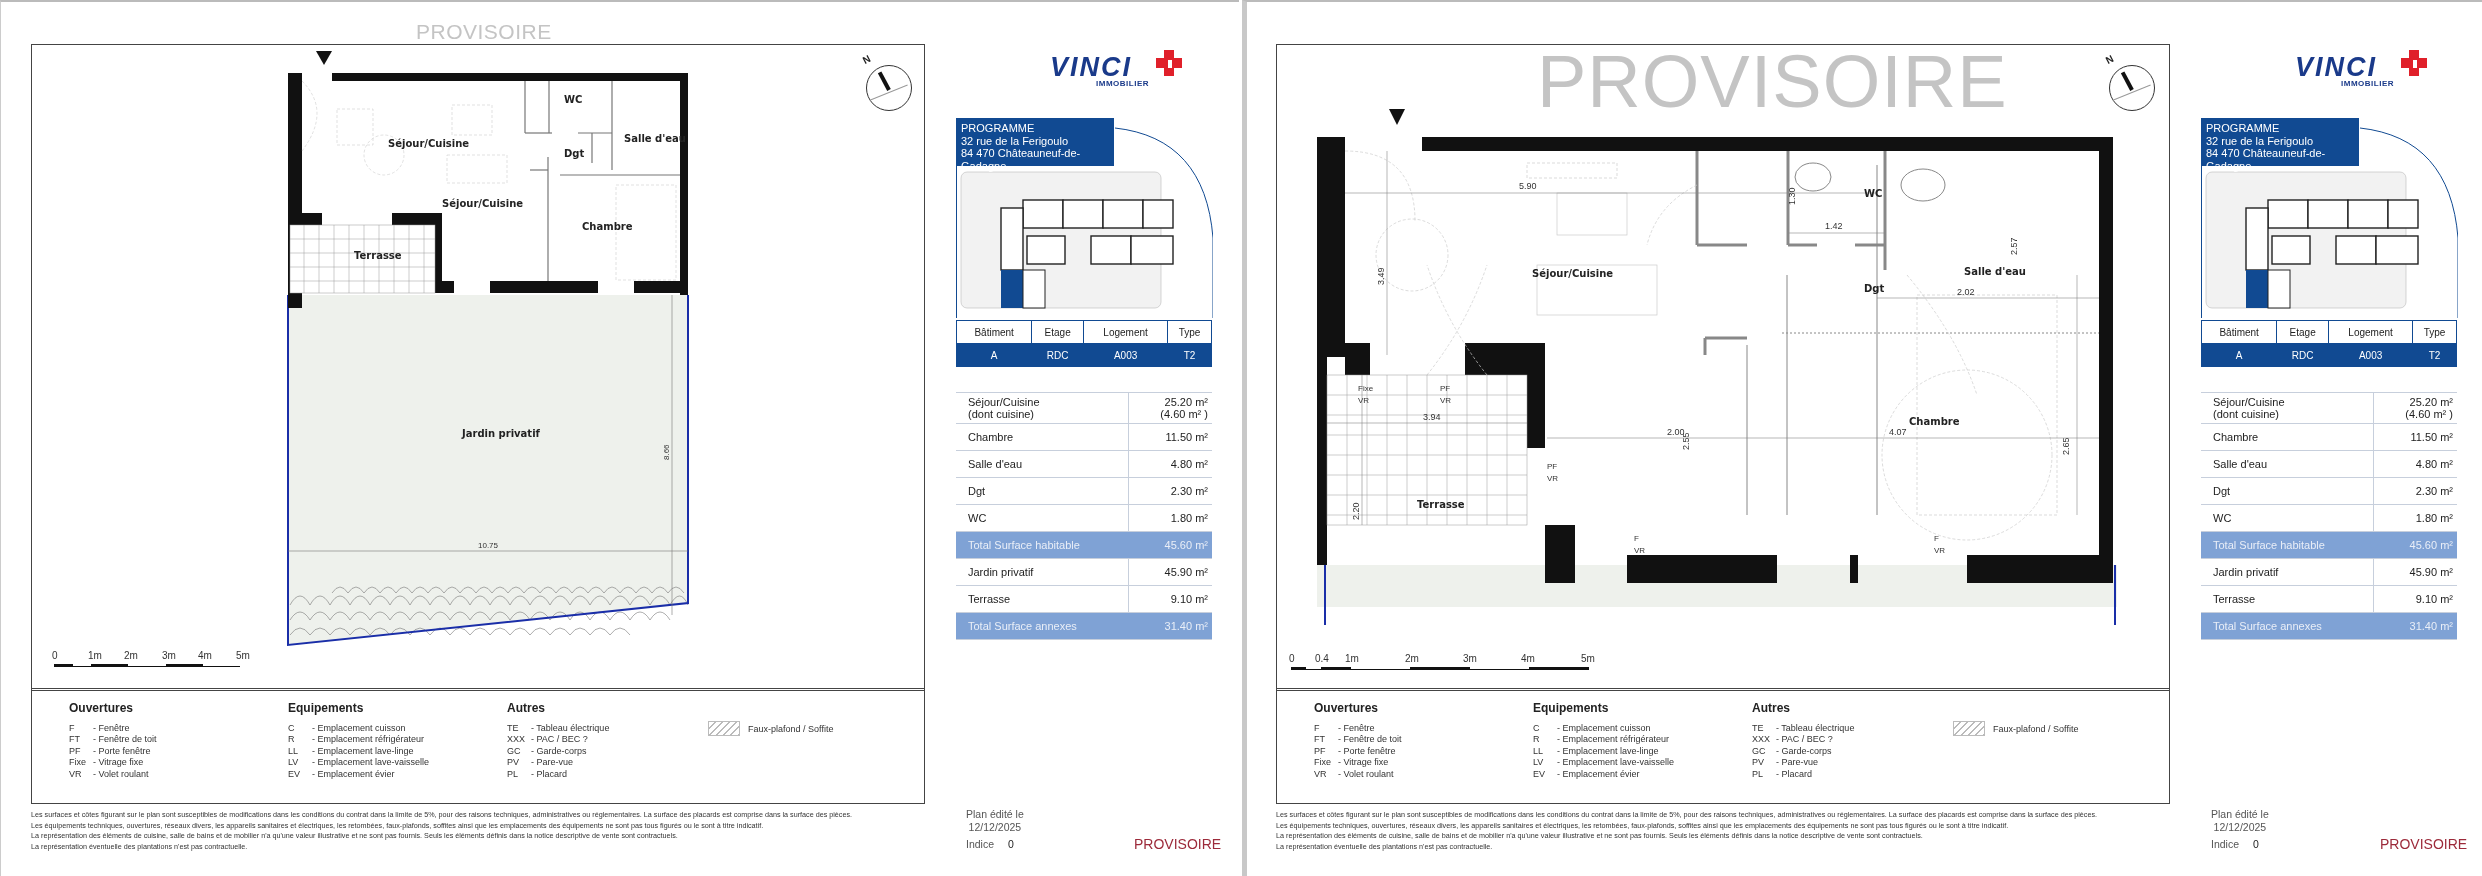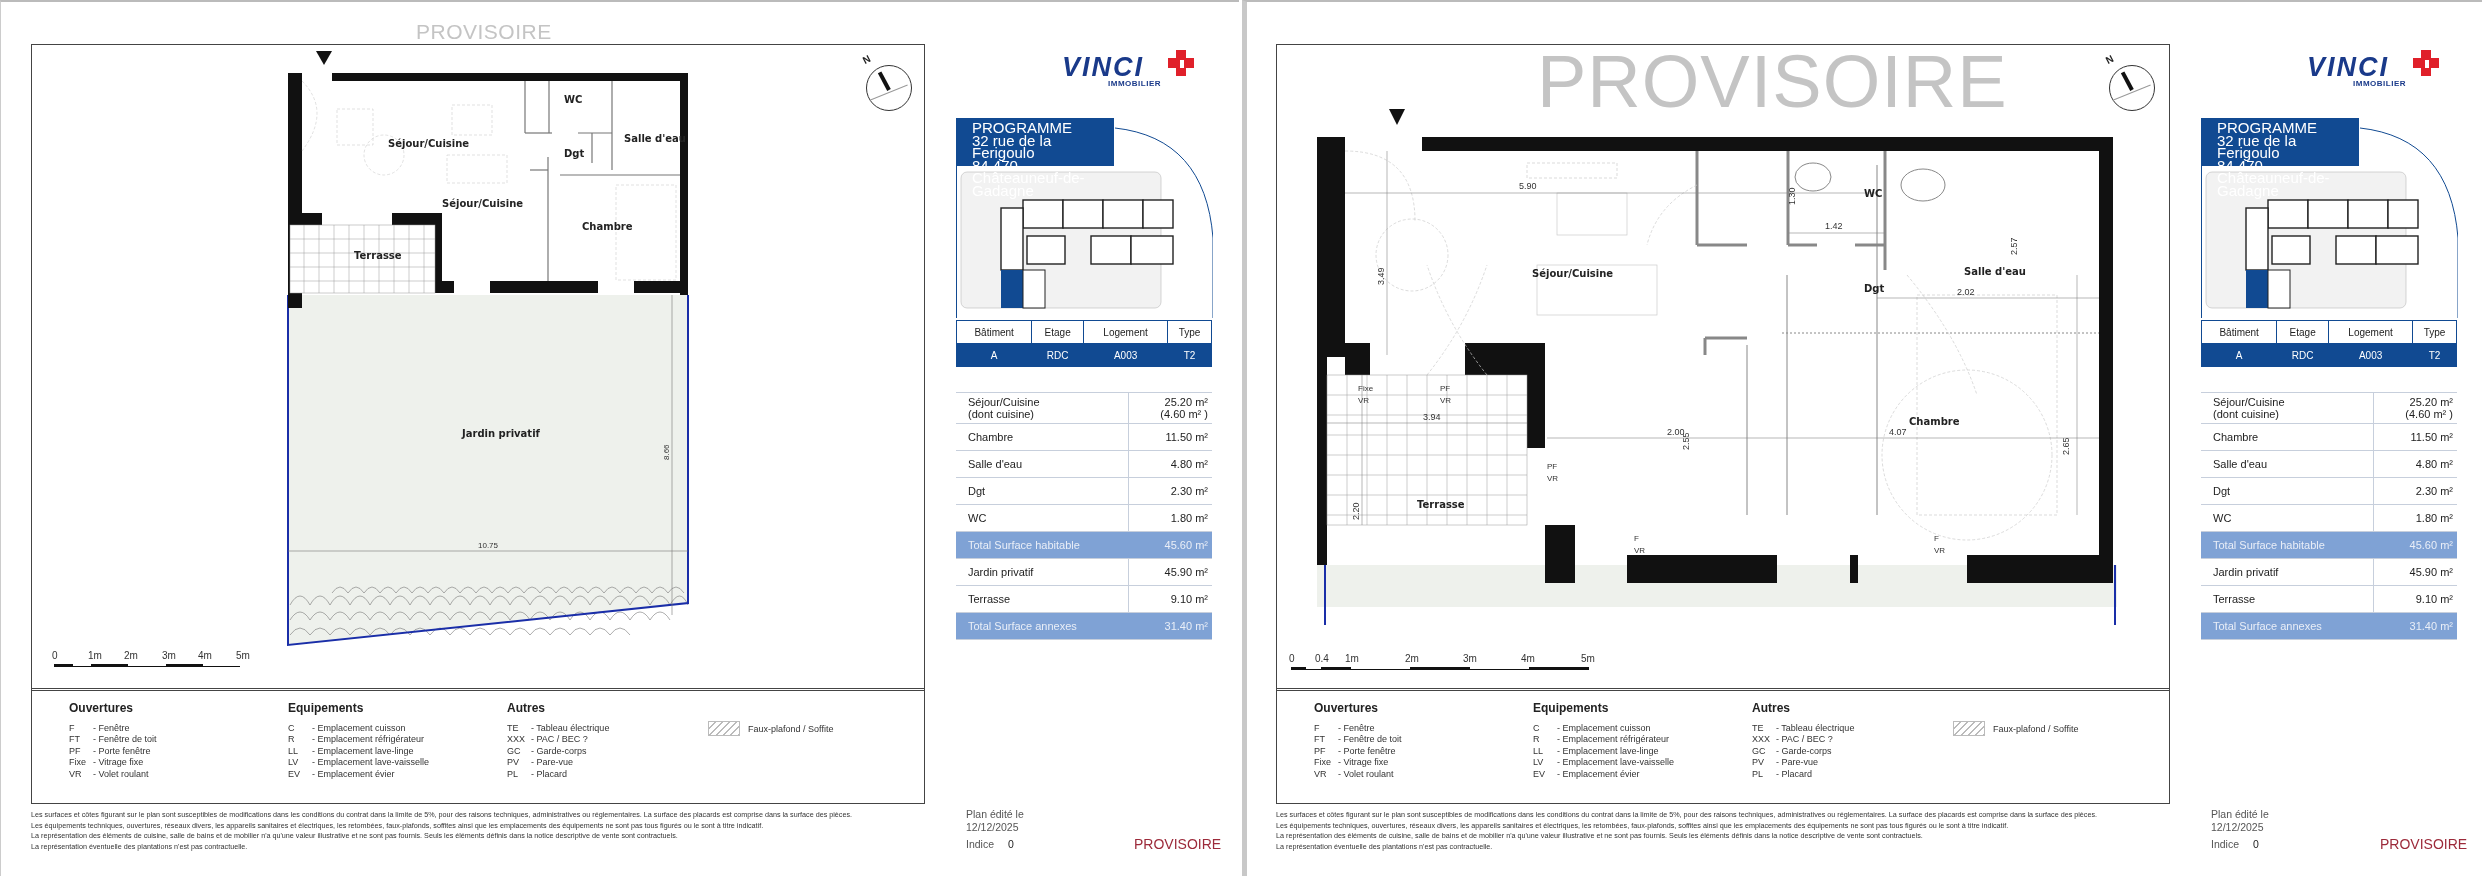--- a/index.html
+++ b/index.html
@@ -16,37 +16,37 @@
   .faux{position:absolute;left:676px;top:32px;display:flex;align-items:center;font-size:9px;color:#333;}
   .faux .sw{width:30px;height:13px;border:1px solid #bbb;margin-right:8px;background:repeating-linear-gradient(135deg,#fff 0 4px,#bbb 4px 5px);}
   .disclaimer{position:absolute;left:30px;top:808px;width:900px;font-size:7.2px;line-height:10.5px;color:#333;}
   .wm-small{position:absolute;left:415px;top:18px;font-size:21px;color:#c4c4c4;letter-spacing:0.5px;}
   .wm-big{position:absolute;left:290px;top:38px;font-size:74px;color:#c4c4c4;letter-spacing:1px;}
   .compass{position:absolute;width:44px;height:44px;border:1.5px solid #333;border-radius:50%;}
   .compass .needle{position:absolute;left:20px;top:4px;width:4px;height:20px;background:#111;transform:rotate(-28deg);transform-origin:50% 100%;}
   .compass .line{position:absolute;left:2px;top:26px;width:40px;height:1px;background:#999;transform:rotate(-22deg);}
   .compass .n{position:absolute;left:-4px;top:-12px;font-size:10px;font-weight:bold;transform:rotate(-28deg);}
   .side{position:absolute;left:955px;top:42px;width:256px;}
-  .logo{position:absolute;right:4px;top:0;width:150px;height:46px;}
+  .logo{position:absolute;right:16px;top:0;width:150px;height:46px;}
   .logo .vinci{position:absolute;left:4px;top:8px;font-size:27px;font-weight:bold;color:#1a3a8a;letter-spacing:2px;font-style:italic;}
   .logo .immo{position:absolute;left:50px;top:35px;font-size:8px;font-weight:bold;color:#1a3a8a;letter-spacing:0.5px;}
   .logo .cross{position:absolute;left:108px;top:4px;width:32px;height:32px;}
   .prog{position:absolute;left:0;top:74px;width:256px;height:200px;}
-  .prog .hdr{position:absolute;left:0;top:0;width:158px;height:48px;background:#114a92;color:#fff;font-size:15px;line-height:12.5px;padding:4px 16px;box-sizing:border-box;}
+  .prog .hdr{position:absolute;left:0;top:0;width:158px;height:48px;background:#114a92;color:#fff;font-size:11px;line-height:12.5px;padding:4px 5px;box-sizing:border-box;}
   .prog .mapwrap{position:absolute;left:0;top:0;width:256px;height:200px;border-left:1px solid #114a92;box-sizing:border-box;}
   .info{position:absolute;left:0;top:276px;width:256px;border-collapse:collapse;font-size:10px;}
   .info td{border:1px solid #114a92;text-align:center;height:20px;}
   .info .lbl td{background:#fff;color:#222;}
   .info .val td{background:#114a92;color:#fff;}
   .surf{position:absolute;left:0;top:348px;width:256px;border-collapse:collapse;font-size:11px;color:#222;}
   .surf td{border-bottom:1px solid #c7cfdc;padding:3px 8px 3px 12px;height:20px;vertical-align:middle;}
   .surf td.v{text-align:right;border-left:1px solid #c7cfdc;padding-right:4px;white-space:nowrap;}
   .surf tr.tot td{background:#7fa2d5;color:#e9eef7;border-left:none;}
   .surf tr:first-child td{border-top:1px solid #c7cfdc;}
-  .plan-ed{position:absolute;left:965px;top:806px;font-size:10.5px;line-height:13px;color:#555;}
+  .plan-ed{position:absolute;left:965px;top:806px;font-size:10.5px;line-height:13px;color:#555;text-align:center;}
   .indice{position:absolute;left:965px;top:836px;font-size:10.5px;color:#555;}
   .indice b{margin-left:14px;color:#222;font-weight:normal;}
   .prov-red{position:absolute;left:1133px;top:834px;font-size:14px;color:#9c2a3a;}
   .scale{position:absolute;font-size:10px;color:#333;}
   svg{display:block;}
   .plan-label{font-family:"DejaVu Sans",sans-serif;font-weight:bold;fill:#222;}
   .dim{font-family:"Liberation Sans",sans-serif;fill:#333;}
 </style>
 </head>
 <body>

